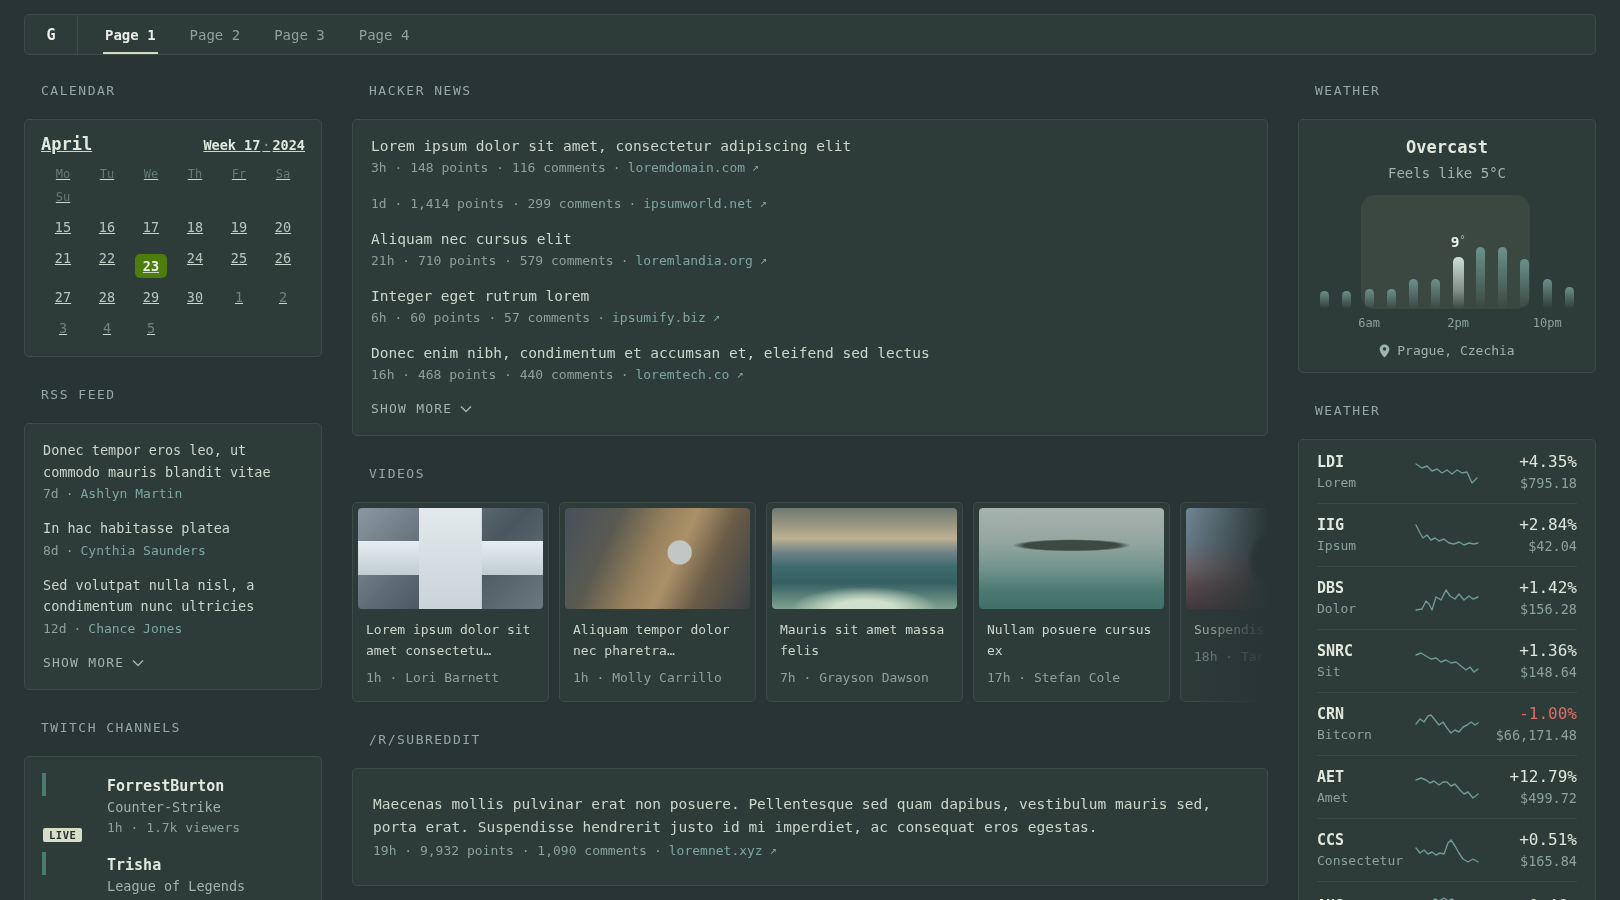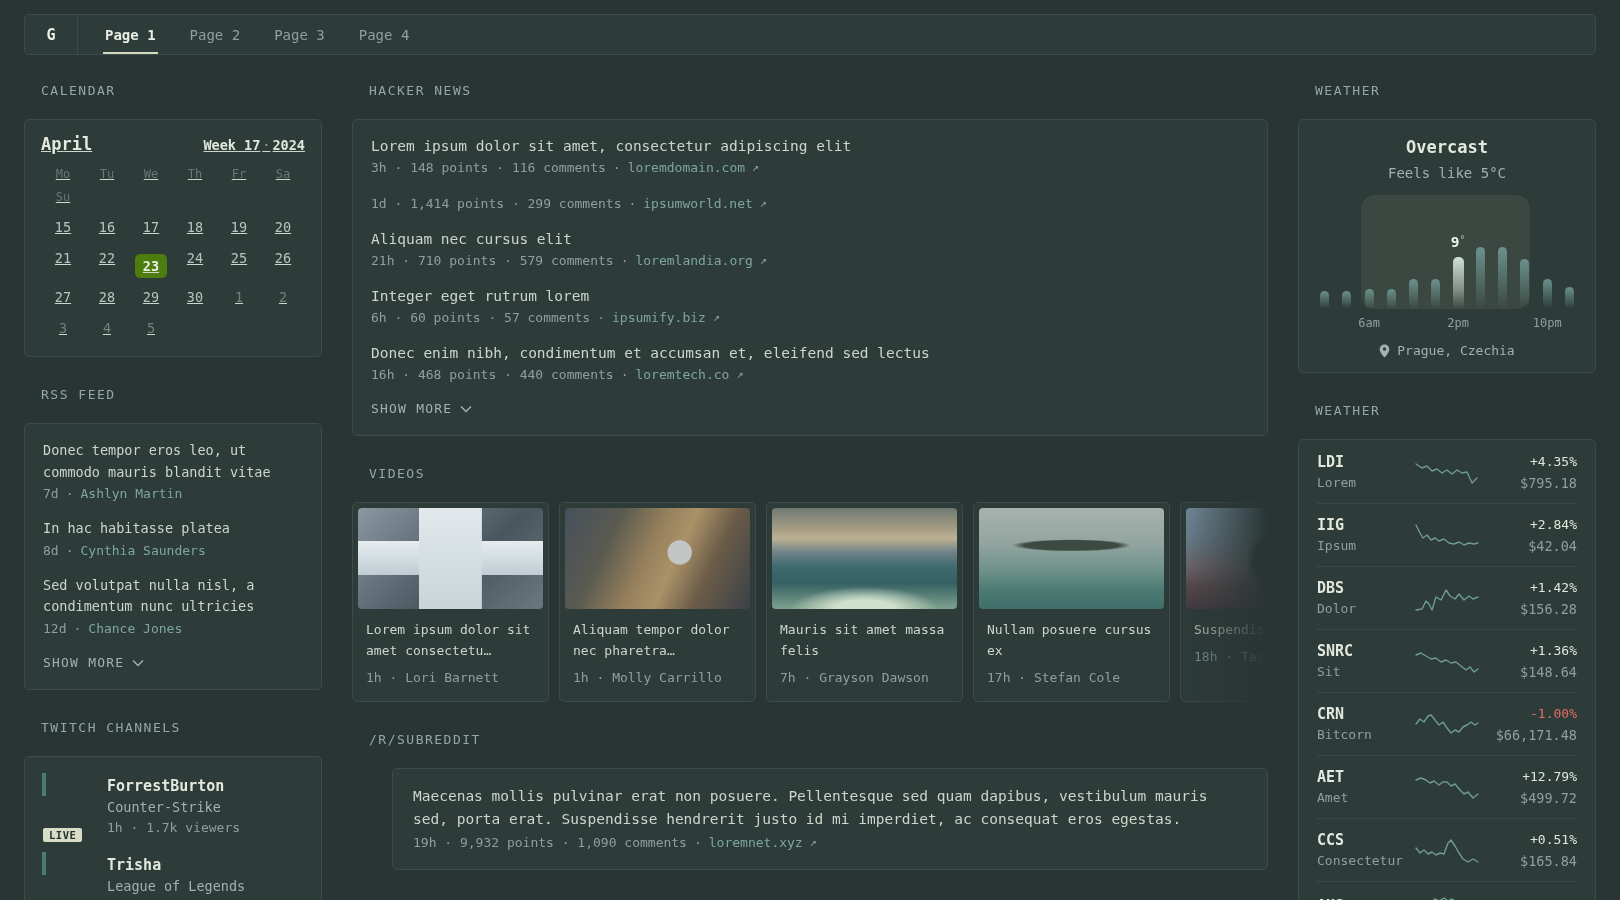--- a/index.html
+++ b/index.html
@@ -96,21 +96,21 @@
     radial-gradient(ellipse 40% 22% at 50% 100%,#cfe0cc 0 40%,rgba(207,224,204,0) 100%),
     linear-gradient(180deg,#6f7a72 0%,#a39c84 20%,#bdb192 30%,#6f8288 44%,#3f6b6e 58%,#356063 74%,#7fa18f 100%);}
   .thumb-canoe{background:
     radial-gradient(ellipse 32% 6% at 50% 37%,#3c4a42 0 80%,rgba(60,74,66,0) 100%),
     linear-gradient(180deg,#a7b2ad 0%,#93a5a0 35%,#6e918a 62%,#4a7a72 82%,#3f6f68 100%);}
   .thumb-fog{background:
     radial-gradient(ellipse 13% 30% at 46% 52%,#2e3336 0 70%,rgba(46,51,54,0) 100%),
     linear-gradient(180deg,#7b93a4 0%,#6f8494 32%,#756a70 58%,#5d4a50 78%,#463a40 100%);}
 
   
-  .r-card{padding:16px 20px;margin-left:40px;}
+  .r-card{padding:24px 20px;}
   .r-title{display:block;font-size:14.5px;line-height:23px;color:var(--t-primary);text-decoration:none;}
   .r-card .meta{margin-top:1px;}
 
   
   .w-card{padding:16px 16px 14px;text-align:center;}
   .w-cond{font-size:17px;font-weight:bold;color:var(--t-bright);line-height:22px;}
   .w-feels{font-size:14px;color:#9fb3af;line-height:20px;margin-top:5px;}
   .w-chart{position:relative;display:flex;align-items:flex-end;justify-content:space-between;
     width:256px;height:100px;margin:26px auto 0;}
   .w-daylight{position:absolute;left:16.5%;width:66%;top:-14px;bottom:0;
@@ -131,21 +131,21 @@
   
   .s-card{padding:1px 18px;}
   .s-row{display:flex;align-items:center;justify-content:space-between;padding:10px 0;cursor:pointer;}
   .s-row + .s-row{border-top:1px solid var(--divider);}
   .s-left{width:96px;}
   .s-sym{font-size:15px;font-weight:bold;color:var(--t-bright);line-height:22px;}
   .s-name{font-size:13px;color:var(--t-muted);line-height:20px;}
   .s-spark{width:64px;height:28px;flex:0 0 64px;}
   .s-spark polyline{fill:none;stroke:var(--spark);stroke-width:1.4;stroke-linejoin:round;stroke-linecap:round;}
   .s-right{width:96px;text-align:right;}
-  .s-change{font-size:13px;color:#dfe6da;line-height:22px;}
+  .s-change{font-size:16px;color:#dfe6da;line-height:22px;}
   .s-change.neg{color:var(--neg);}
   .s-price{font-size:13.5px;color:var(--t-muted);line-height:20px;}
 </style>
 </head>
 <body>
 
 <div class="page">
 
   <header class="topbar">
     <div class="logo">G</div>

